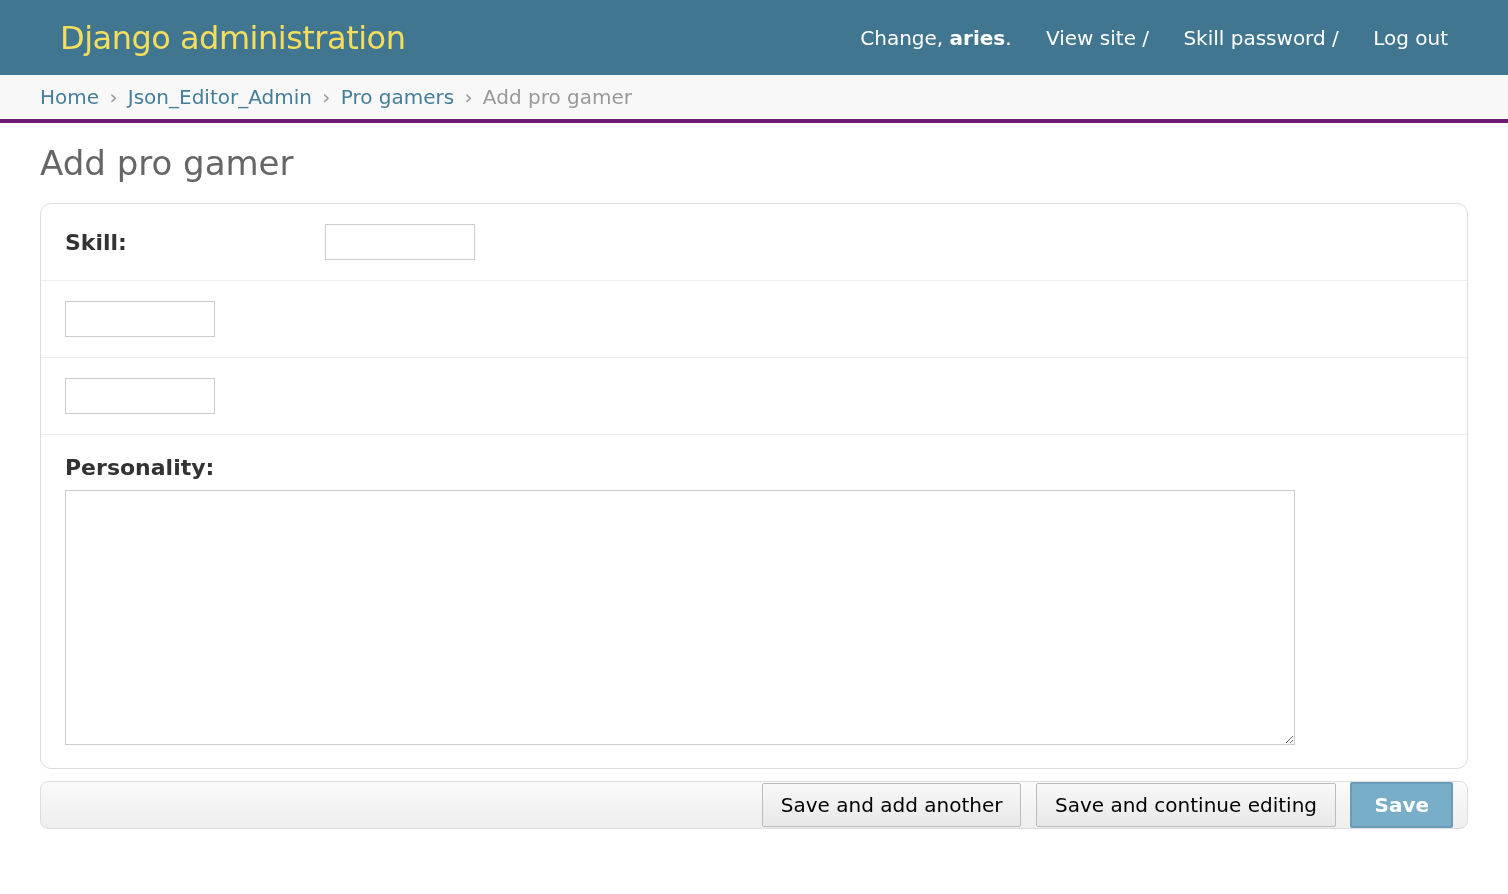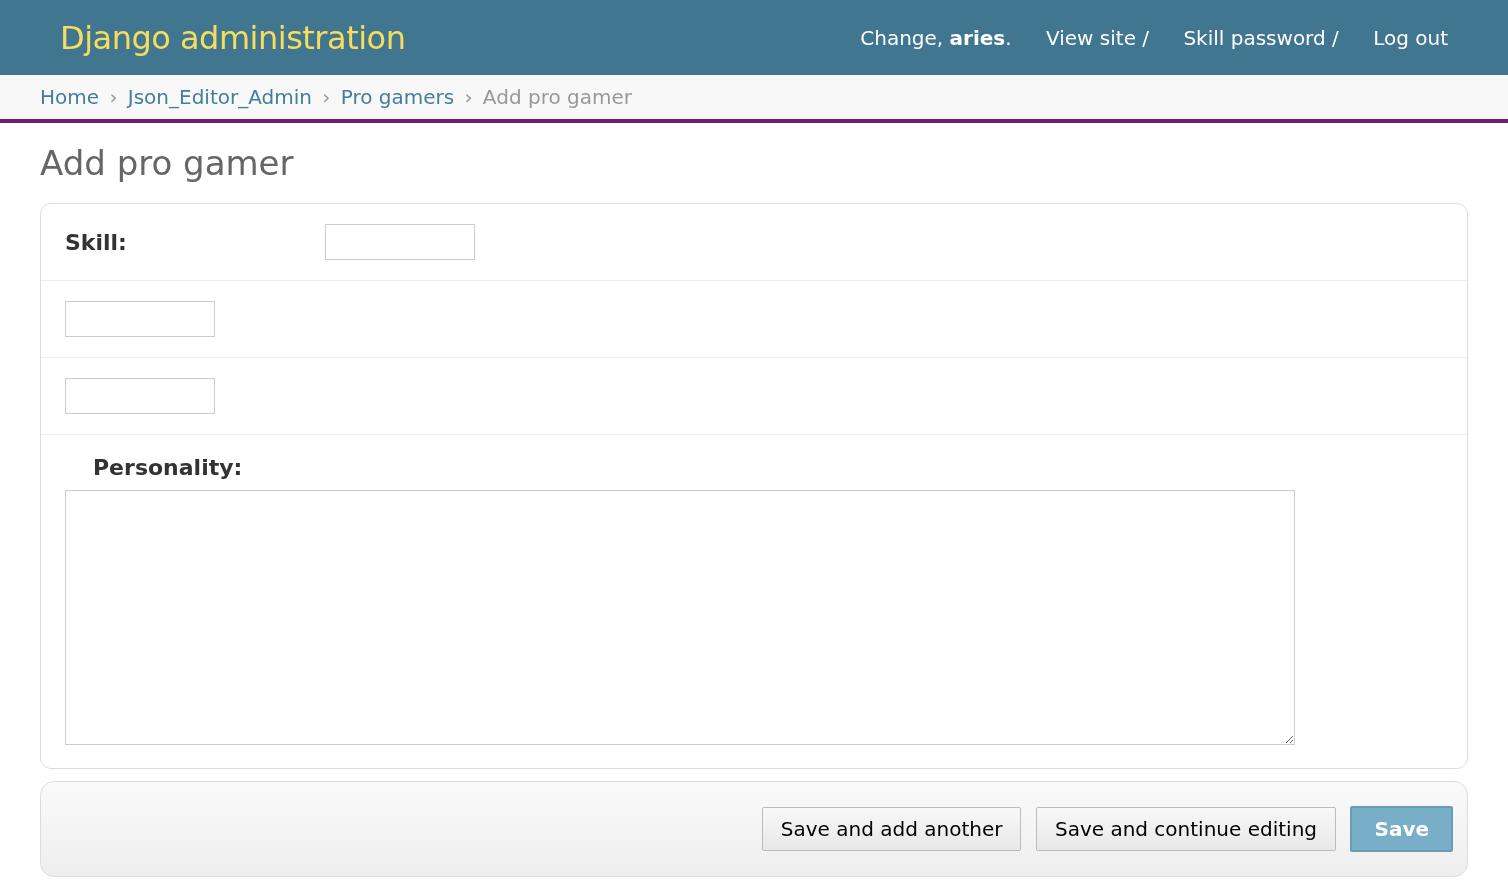--- a/index.html
+++ b/index.html
@@ -88,21 +88,20 @@
   font-size: 22px;
   color: #333;
 }
 .form-row.stacked {
   display: block;
 }
 .form-row.stacked > label {
   display: block;
   width: auto;
   margin-bottom: 10px;
-  margin-left: 28px;
 }
 .form-row input[type="text"] {
   border: 1px solid #ccc;
   padding: 6px 8px;
   font-size: 16px;
   width: 150px;
   height: 36px;
 }
 .form-row textarea {
   border: 1px solid #ccc;
@@ -110,23 +109,23 @@
   font-size: 16px;
   width: 1230px;
   max-width: 100%;
   height: 255px;
   resize: both;
   font-family: inherit;
 }
 .submit-row {
   border: 1px solid #ddd;
   background: linear-gradient(#fafafa, #eee);
-  padding: 24px 14px;
+  padding: 0 14px;
   text-align: right;
-  border-radius: 14px;
+  border-radius: 8px;
   margin-top: 12px;
 }
 .submit-row input[type="submit"] {
   border: 1px solid #bbb;
   background: linear-gradient(#f8f8f8, #e8e8e8);
   padding: 9px 18px;
   font-size: 20px;
   margin-left: 10px;
   cursor: pointer;
   border-radius: 2px;

